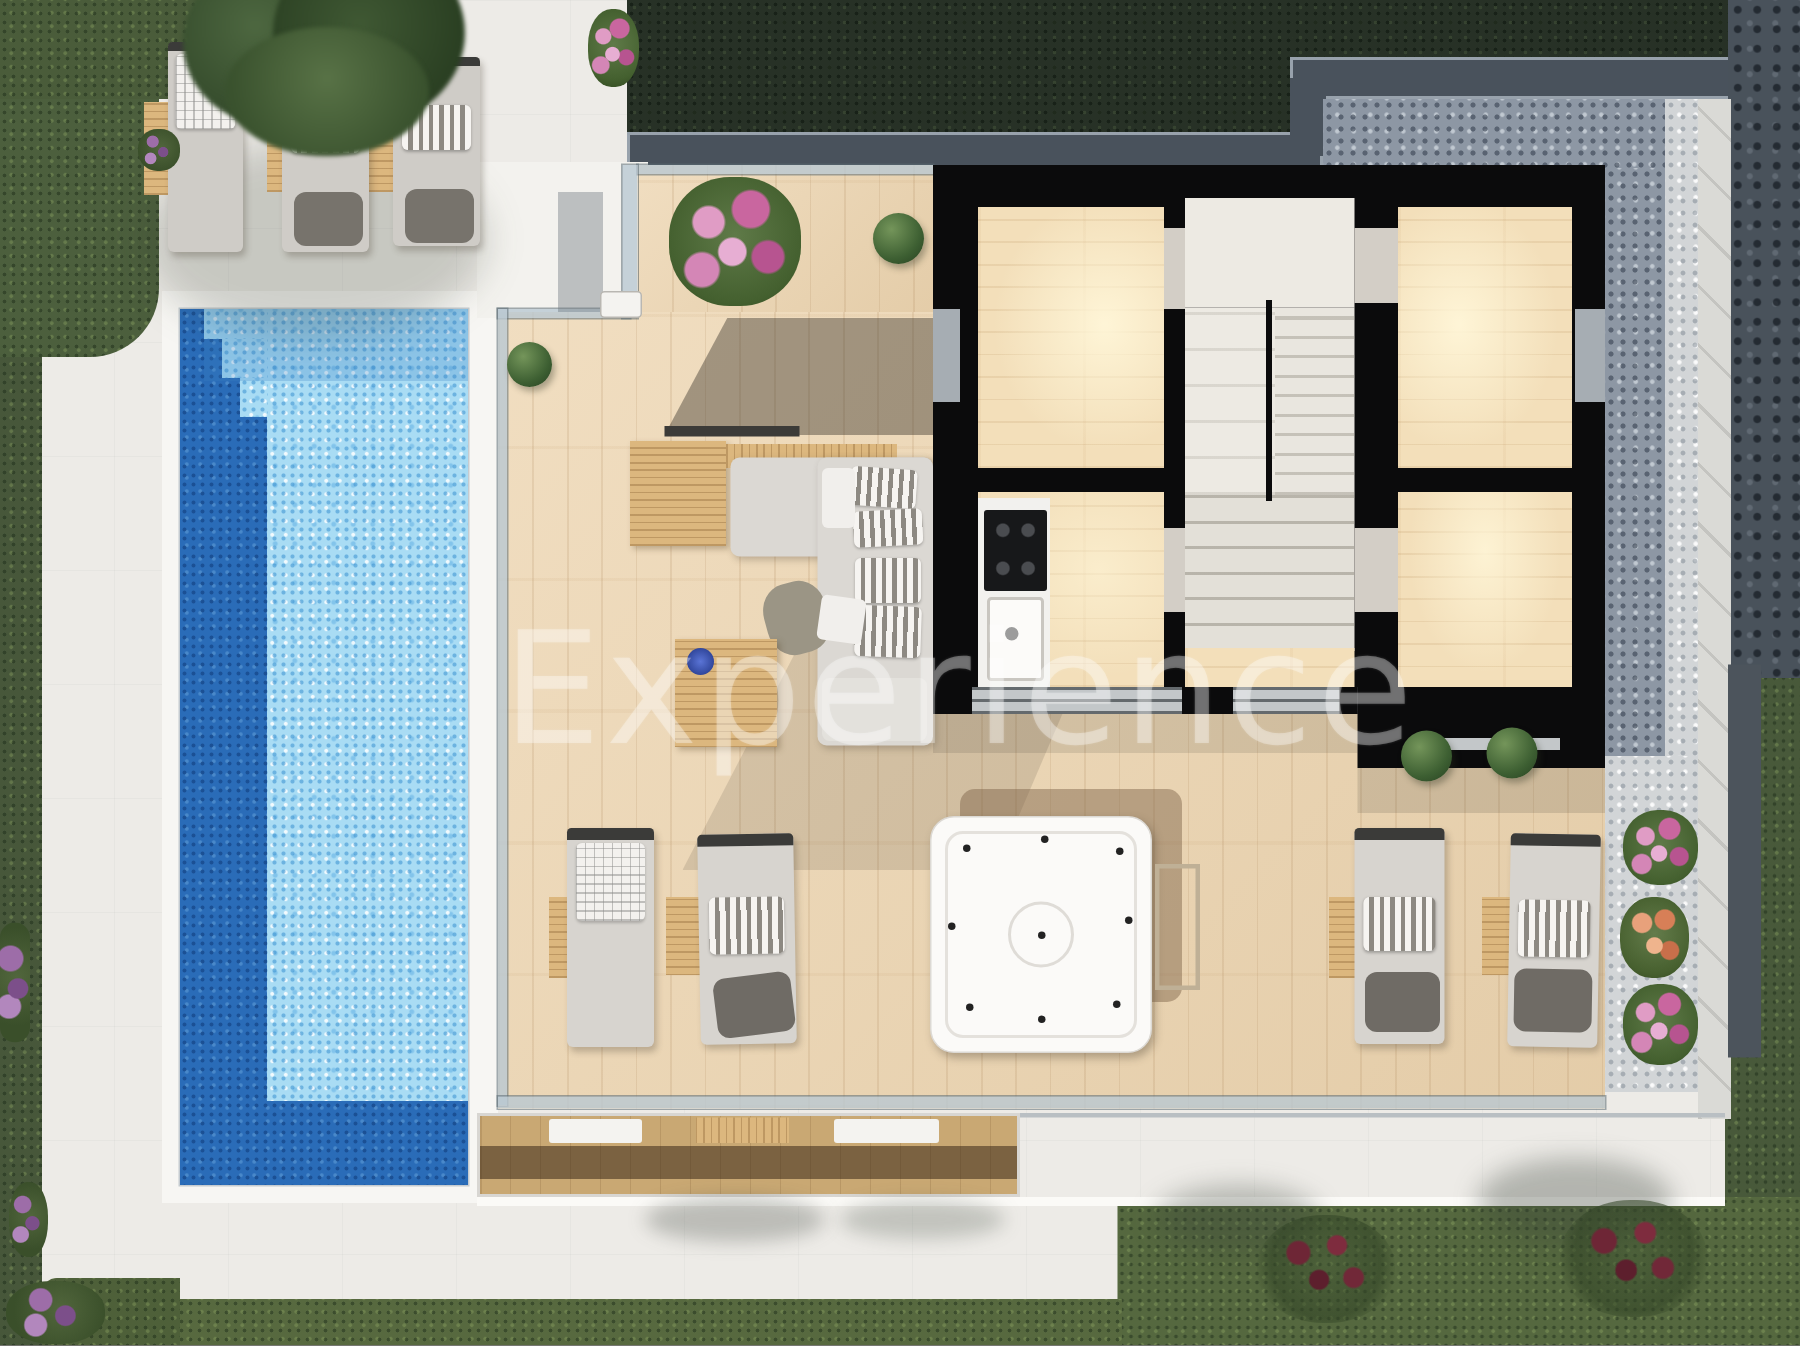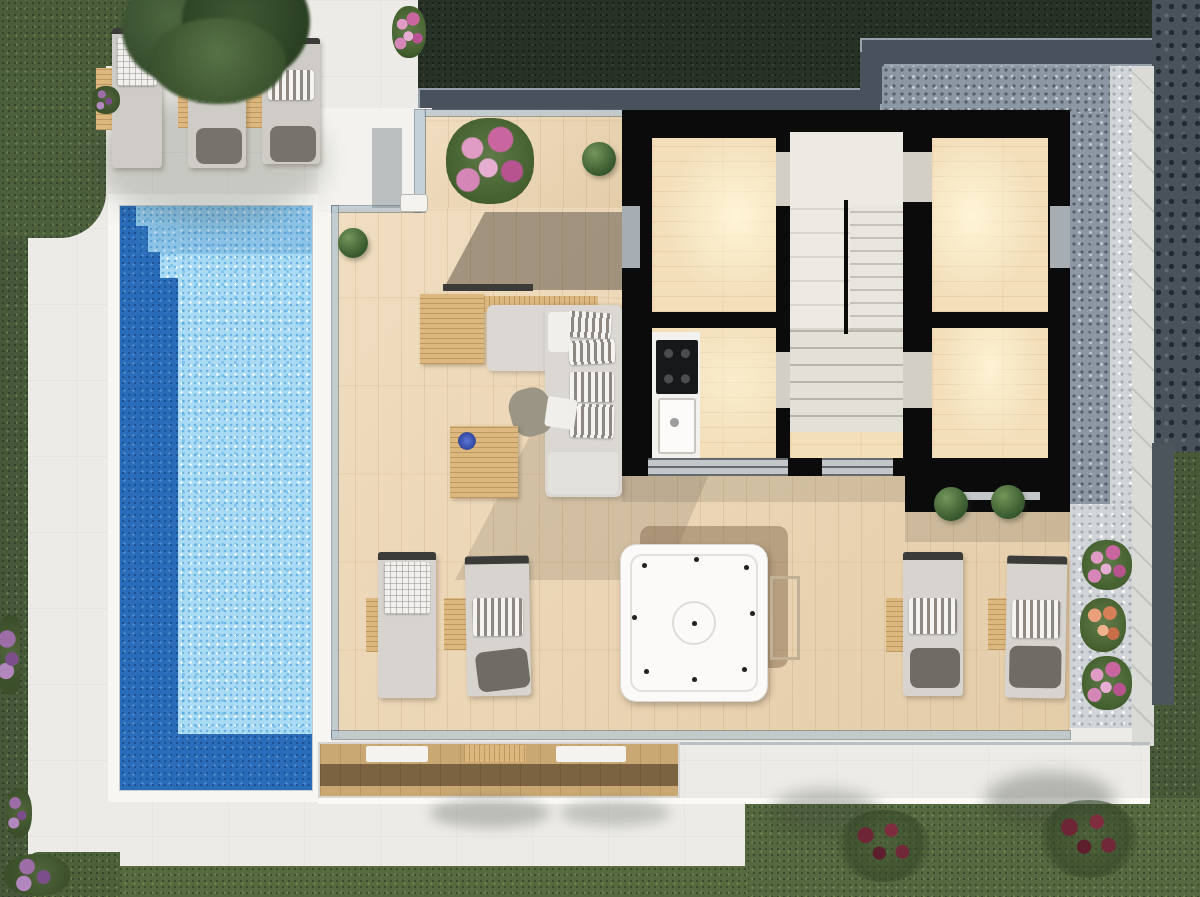--- a/index.html
+++ b/index.html
@@ -293,13 +293,14 @@
   <div style="left:680px;top:742px;width:470px;height:3px;background:#b9bfc3;"></div>
   <div style="left:318px;top:798px;width:832px;height:6px;background:#fbfaf7;"></div>
 
   <div class="shadow" style="left:430px;top:798px;width:120px;height:30px;background:rgba(60,70,60,.28);border-radius:50%;filter:blur(6px);"></div>
   <div class="shadow" style="left:560px;top:800px;width:110px;height:26px;background:rgba(60,70,60,.24);border-radius:50%;filter:blur(6px);"></div>
   <div class="shadow" style="left:770px;top:790px;width:110px;height:44px;background:rgba(55,65,55,.3);border-radius:50%;filter:blur(8px);"></div>
   <div class="shadow" style="left:985px;top:772px;width:130px;height:56px;background:rgba(55,65,55,.32);border-radius:50%;filter:blur(8px);"></div>
   <div class="bush-red" style="left:838px;top:810px;width:92px;height:72px;"></div>
   <div class="bush-red" style="left:1040px;top:800px;width:98px;height:78px;"></div>
 
+  <div class="watermark" style="left:335px;top:398px;">Experience</div>
 </div>
 
 </body></html>

